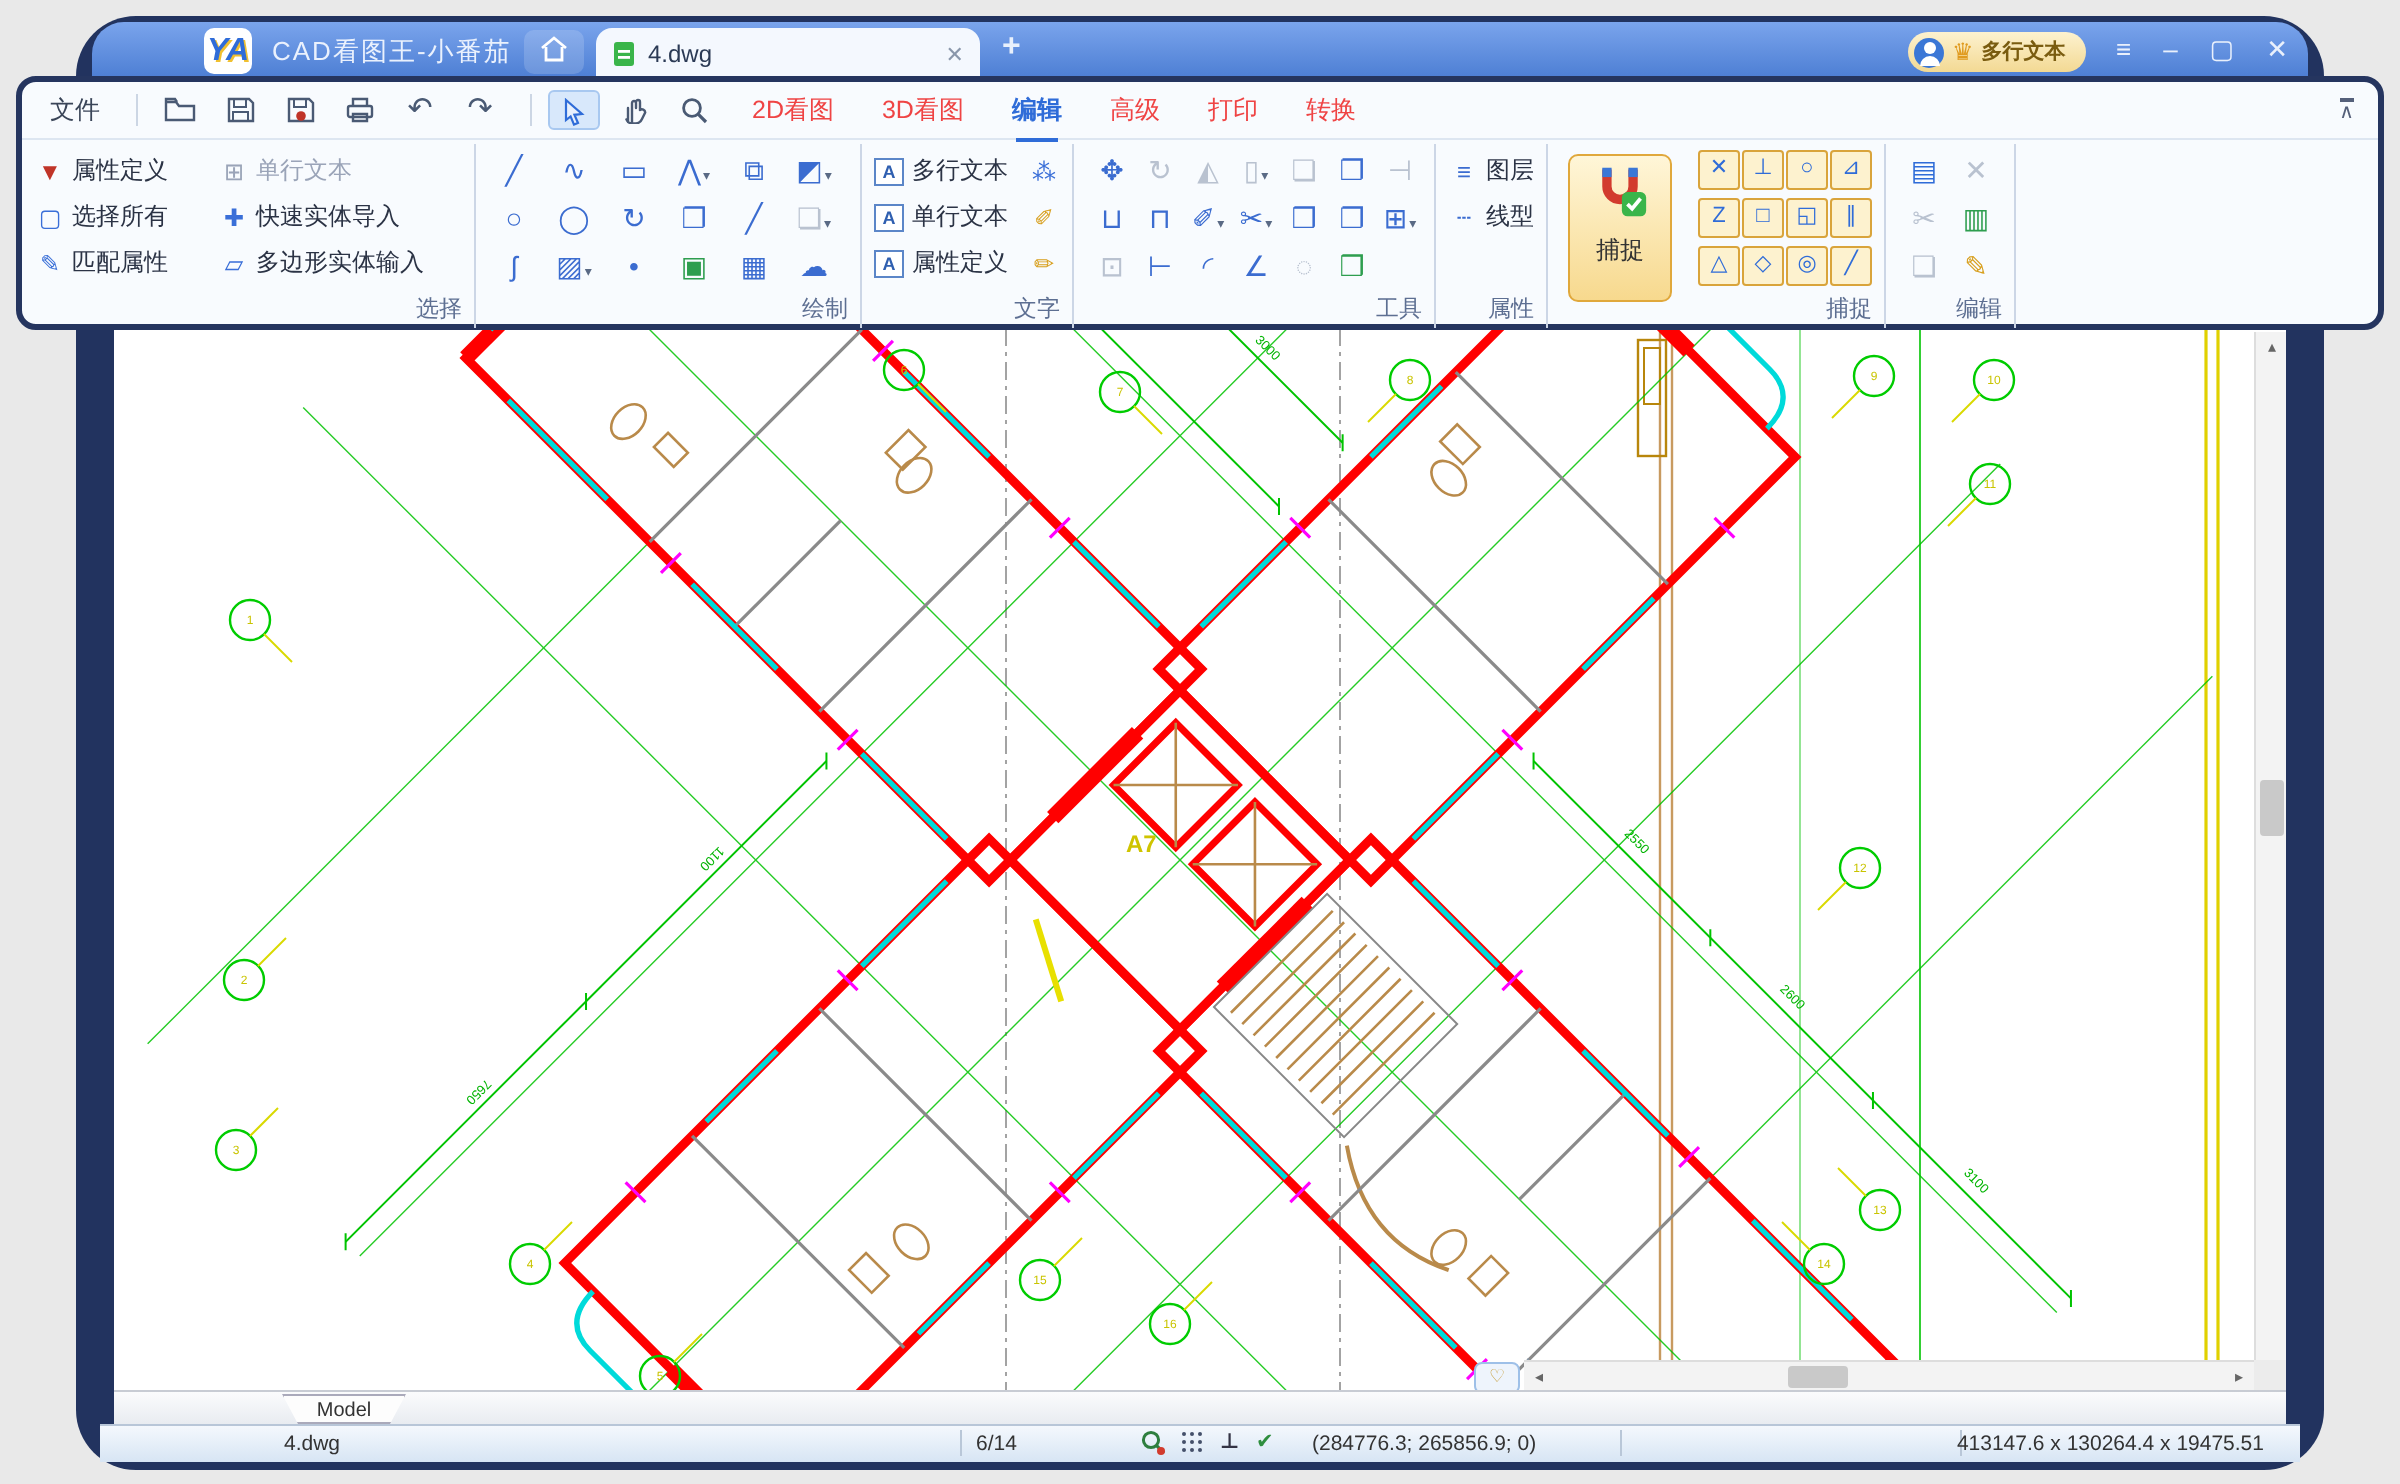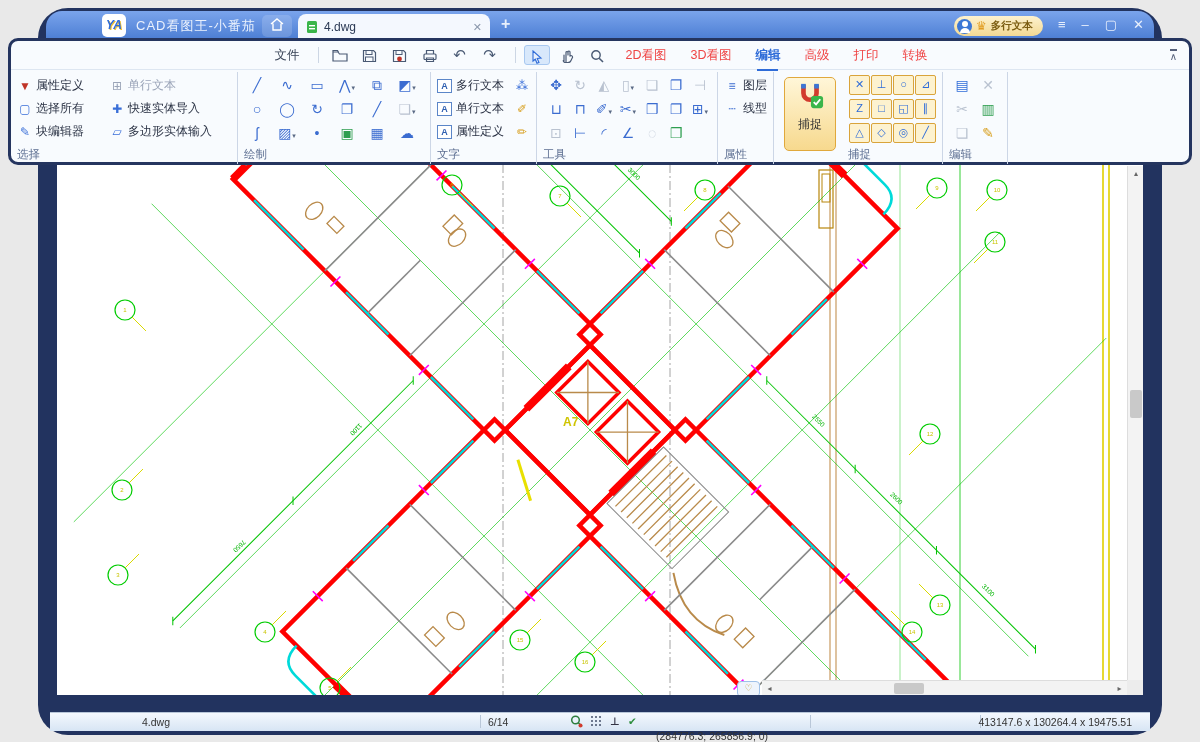--- a/index.html
+++ b/index.html
@@ -4,21 +4,21 @@
 <style>
   html,body{margin:0;padding:0;}
   body{font-family:"Liberation Sans","DejaVu Sans",sans-serif;background:#e9e9e9;}
   #stage{position:relative;width:1200px;height:742px;overflow:hidden;background:#e9e9e9;}
 
   
   #frame{position:absolute;left:38px;top:8px;width:1124px;height:727px;background:#22335f;border-radius:30px;}
   #titlebar{position:absolute;left:46px;top:11px;width:1108px;height:29px;border-radius:16px 16px 0 0;
     background:linear-gradient(180deg,#7aa4ec,#4b7dd3);z-index:2;}
   .logo{position:absolute;left:56px;top:3px;width:24px;height:23px;background:#fff;border-radius:5px;
-    text-align:center;font-weight:bold;font-style:italic;font-size:12px;line-height:23px;color:#2f6cd8;
+    text-align:center;font-weight:bold;font-style:italic;font-size:16px;line-height:23px;color:#2f6cd8;
     text-shadow:1px 1px 0 #f0c030;}
   .apptitle{position:absolute;left:90px;top:6px;color:#eaf1fd;font-size:13px;letter-spacing:1px;}
   .homebtn{position:absolute;left:216px;top:4px;width:30px;height:22px;border-radius:5px;background:rgba(255,255,255,.16);text-align:center;}
   .homebtn svg{margin-top:3px;}
   .tab{position:absolute;left:252px;top:3px;width:192px;height:26px;background:#f4f8fe;border-radius:8px 8px 0 0;
     display:flex;align-items:center;padding:0 8px;box-sizing:border-box;color:#2b3a55;font-size:12px;}
   .tab .docicon{margin-right:6px;}
   .tab .tclose{margin-left:auto;color:#8a97ab;font-size:11px;}
   .plusbtn{position:absolute;left:455px;top:4px;color:#e8f0fc;font-size:16px;font-weight:bold;}
   .member{position:absolute;left:908px;top:5px;height:20px;border-radius:11px;background:linear-gradient(180deg,#fdf2cf,#f3d993);
@@ -27,35 +27,35 @@
   .avatar i{position:absolute;left:4.5px;top:2.5px;width:6px;height:6px;border-radius:50%;background:#fff;}
   .avatar u{position:absolute;left:2.5px;top:9px;width:10px;height:5px;border-radius:5px 5px 0 0;background:#fff;}
   .crown{color:#e09b20;font-size:12px;line-height:12px;}
   .membertxt{font-size:10.5px;font-weight:bold;color:#7a5c10;}
   .winctl{position:absolute;right:10px;top:6px;display:flex;gap:16px;color:#e9f0fc;font-size:13px;}
   .winctl span{cursor:default;}
 
   
   #ribbon{position:absolute;left:8px;top:38px;width:1184px;height:127px;background:#f8fbfe;
     border:3px solid #25355f;border-radius:10px;box-sizing:border-box;z-index:5;}
-  #menurow{height:28px;border-bottom:1px solid #dde6f1;display:flex;align-items:center;padding-left:14px;font-size:12.5px;color:#3a4558;justify-content:center;}
+  #menurow{height:28px;border-bottom:1px solid #dde6f1;display:flex;align-items:center;padding-left:14px;font-size:12.5px;color:#3a4558;}
   #menurow .mi{margin-right:10px;}
   #menurow .sep{width:1px;height:16px;background:#ccd6e4;margin:0 8px;}
   .tbico{width:26px;height:20px;text-align:center;color:#4a5a74;font-size:15px;line-height:20px;margin-right:4px;}
   .tbico svg{vertical-align:middle;}
   .tbico.sel{background:#d8e8fb;border:1px solid #a8c8f0;border-radius:3px;box-sizing:border-box;}
   .mtab{margin:0 12px;color:#ef4444;position:relative;}
   .mtab.active{color:#2f6cd8;font-weight:bold;}
   .mtab.active:after{content:"";position:absolute;left:2px;right:2px;bottom:-7px;height:2px;background:#2f6cd8;}
   .collapse{position:absolute;right:12px;top:8px;color:#55607a;font-size:10px;border-top:2px solid #55607a;line-height:9px;padding-top:1px;}
 
   #groups{display:flex;height:92px;padding-top:2px;}
   .grp{display:flex;flex-direction:column;border-right:1px solid #ccd6e6;padding:2px 6px 0 6px;}
   .grp .body{flex:1;}
-  .grp .glabel{text-align:left;font-size:11.5px;color:#5d6f92;padding:1px 0 2px 0;}
+  .grp .glabel{text-align:right;font-size:11.5px;color:#5d6f92;padding:1px 0 2px 0;}
 
   
   .selgrid{display:grid;grid-template-columns:92px 122px;grid-auto-rows:23px;}
   .rbtn{display:flex;align-items:center;font-size:12px;color:#2b3345;white-space:nowrap;}
   .rbtn .ig{width:16px;text-align:center;margin-right:3px;font-size:12px;}
   .rbtn.dim{color:#9aa4b8;}
 
   
   .icgrid{display:grid;}
   .ric{width:26px;height:23px;text-align:center;font-size:14px;line-height:22px;color:#3b6cd0;position:relative;}
@@ -95,21 +95,21 @@
   #modelstrip{position:absolute;left:57px;top:695px;width:1086px;height:17px;
     background:linear-gradient(180deg,#fbfcfd,#e7ebf0);border-top:1px solid #c8ccd4;z-index:2;}
   .modeltab{position:absolute;left:84px;top:1px;width:62px;height:15px;background:#fdfdfd;
     clip-path:polygon(0 0,100% 0,calc(100% - 8px) 100%,8px 100%);text-align:center;font-size:10px;color:#333;line-height:15px;
     border:1px solid #aab;box-sizing:border-box;}
   #statusbar{position:absolute;left:50px;top:712px;width:1100px;height:18px;z-index:2;
     background:linear-gradient(180deg,#f4f8fd,#d7e5f4);border-top:1px solid #b8c6d8;font-size:10.5px;color:#333;}
   #statusbar .fn{position:absolute;left:92px;top:3px;}
   #statusbar .pg{position:absolute;left:438px;top:3px;}
   #statusbar .ic{position:absolute;top:2px;}
-  #statusbar .coords{position:absolute;left:606px;top:17px;}
+  #statusbar .coords{position:absolute;left:606px;top:3px;}
   #statusbar .ext{position:absolute;right:18px;top:3px;}
   #statusbar .ssep{position:absolute;top:2px;width:1px;height:13px;background:#b9c7d8;}
 </style>
 </head>
 <body>
 
 <div id="stage">
 
   <div id="frame"></div>
 
@@ -436,21 +436,21 @@
           <div class="rbtn">
               <span class="ig" style="color:#3a6fd8">▢</span>
               <span>选择所有</span>
             </div>
           <div class="rbtn">
               <span class="ig" style="color:#3a6fd8">✚</span>
               <span>快速实体导入</span>
             </div>
           <div class="rbtn">
               <span class="ig" style="color:#3a6fd8">✎</span>
-              <span>块编辑器</span>
+              <span>匹配属性</span>
             </div>
           <div class="rbtn">
               <span class="ig" style="color:#3a6fd8">▱</span>
               <span>多边形实体输入</span>
             </div>
         </div>
         <div class="glabel">选择</div>
       </div>
 
       <div class="grp">
@@ -577,20 +577,23 @@
             <span class="ric" style="color: rgb(46, 158, 79);">▥</span>
             <span class="ric dim">❏</span>
             <span class="ric" style="color: rgb(216, 160, 32);">✎</span>
           </div>
         <div class="glabel">编辑</div>
       </div>
       <div style="flex:1;border-right:none;"></div>
     </div>
   </div>
 
+  <div id="modelstrip">
+    <div class="modeltab">Model</div>
+  </div>
 
   <div id="statusbar">
     <span class="fn">4.dwg</span>
     <span class="pg">6/14</span>
     <span class="ssep" style="left:430px;"></span>
     <span class="ic" style="left:520px;">
       <svg width="13" height="13" viewBox="0 0 13 13">
           <circle cx="5.5" cy="5" r="3.8" fill="none" stroke="#2e7e3e" stroke-width="1.5"></circle>
           <line x1="8.3" y1="7.8" x2="12" y2="11.5" stroke="#2e7e3e" stroke-width="1.6"></line>
           <circle cx="10.5" cy="10.5" r="2" fill="#d23b2e"></circle>

